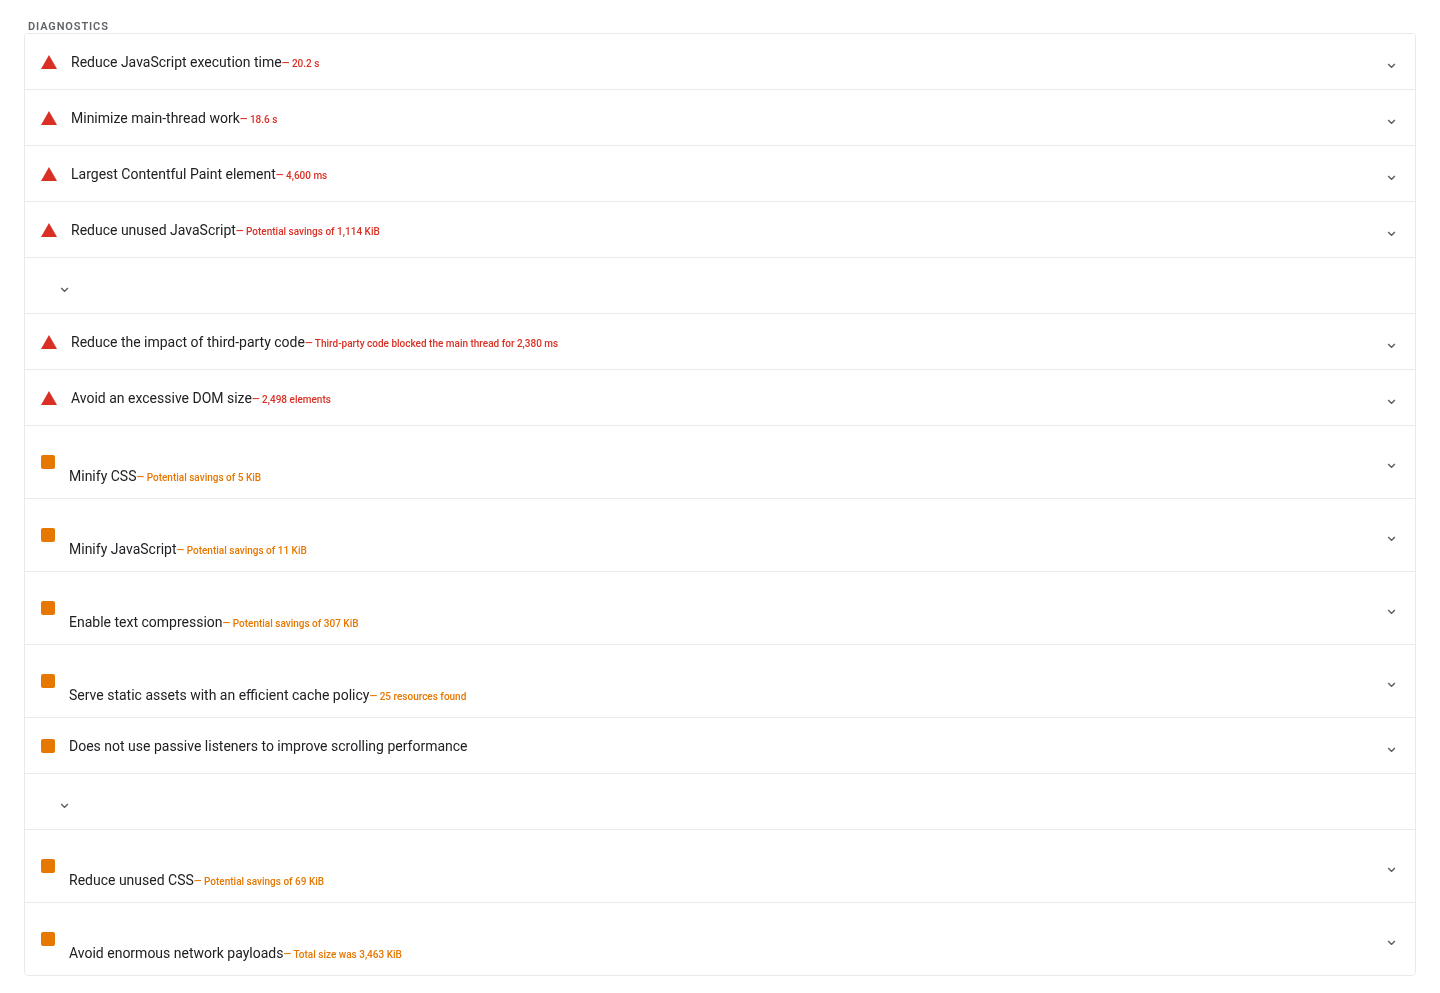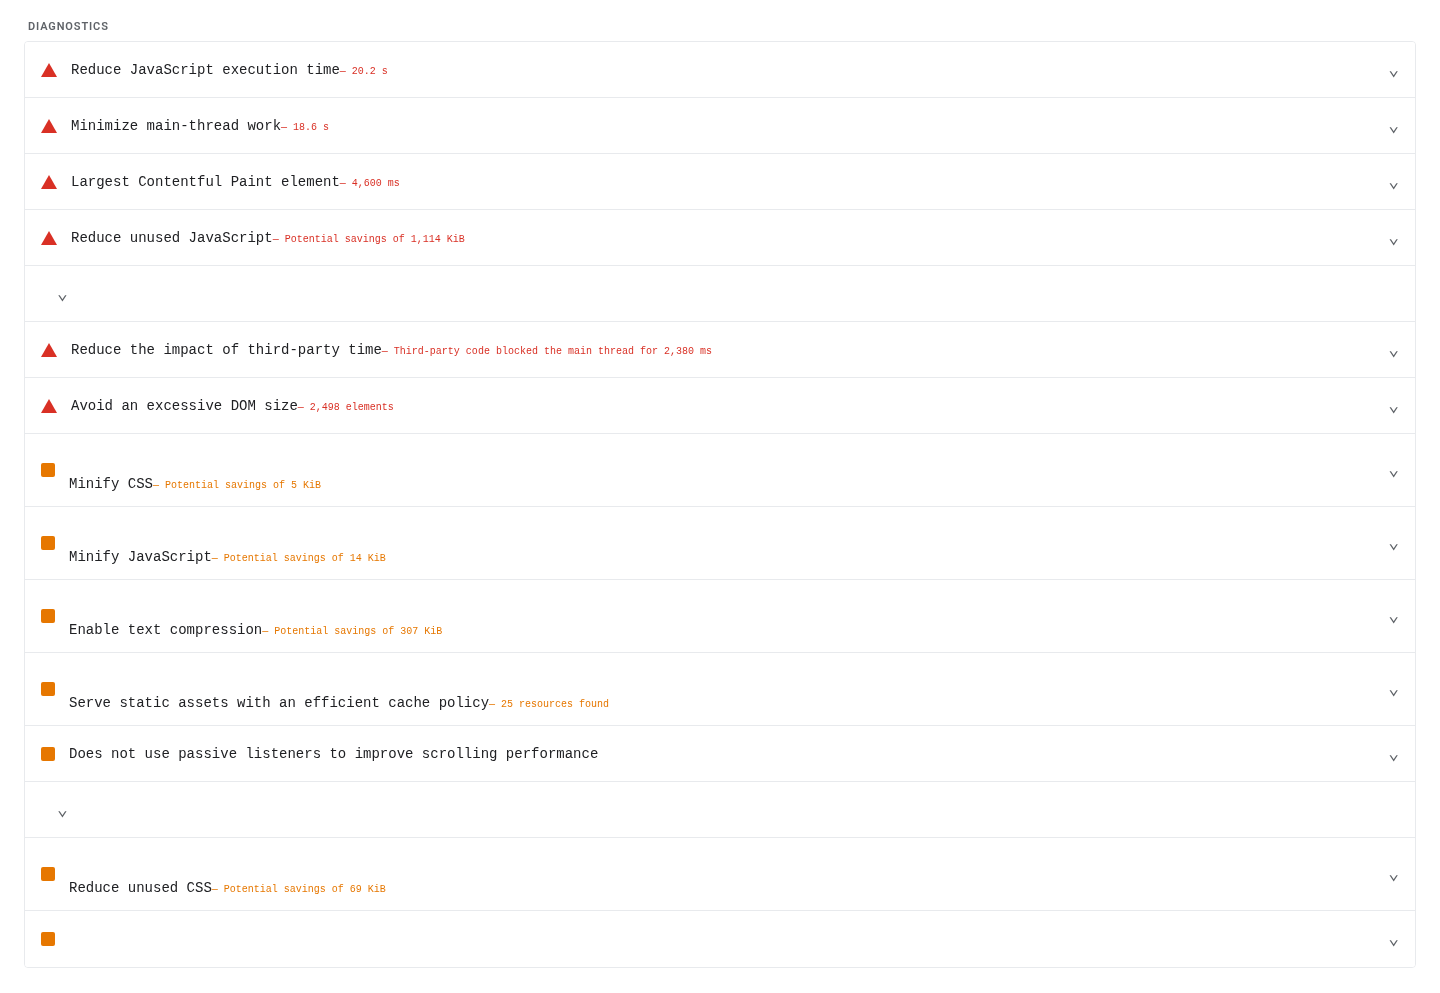--- a/index.html
+++ b/index.html
@@ -20,29 +20,27 @@
       padding: 20px 24px 20px 24px;
       max-width: 1440px;
     }
 
     .section-title {
       font-size: 11px;
       font-weight: 600;
       letter-spacing: 0.08em;
       color: #5f6368;
       text-transform: uppercase;
-      margin-bottom: 8px;
       padding: 0 4px;
     }
 
     .audit-list {
       border: 1px solid #e8eaed;
       border-radius: 4px;
       overflow: hidden;
-      font-family: Liberation Mono, monospace;
     }
 
     .audit-item {
       display: flex;
       align-items: center;
       justify-content: space-between;
       padding: 14px 16px;
       border-bottom: 1px solid #e8eaed;
       background: #ffffff;
       cursor: pointer;
@@ -176,21 +174,21 @@
       </div>
       <div class="audit-item">
         <span class="chevron" style="font-size: 18px; line-height: 1;">⌄</span>
       </div>
       <div class="audit-item">
         <div class="audit-left">
           <div class="icon-triangle">
             <div class="triangle-red"></div>
           </div>
           <div class="audit-text-row">
-            <span class="audit-label">Reduce the impact of third-party time</span>
+            <span class="audit-label">Reduce the impact of third-party code</span>
             <span class="audit-detail detail-red"> — Third-party code blocked the main thread for 2,380 ms</span>
           </div>
         </div>
         <span class="chevron" style="font-size: 18px; line-height: 1;">⌄</span>
       </div>
       <div class="audit-item">
         <div class="audit-left">
           <div class="icon-triangle">
             <div class="triangle-red"></div>
           </div>
@@ -213,21 +211,21 @@
         </div>
         <span class="chevron" style="font-size: 18px; line-height: 1;">⌄</span>
       </div>
       <div class="audit-item">
         <div class="audit-left">
           <div>
             <div class="square-orange"></div>
           </div>
           <div class="audit-text-row">
             <span class="audit-label">Minify JavaScript</span>
-            <span class="audit-detail detail-orange"> — Potential savings of 14 KiB</span>
+            <span class="audit-detail detail-orange"> — Potential savings of 11 KiB</span>
           </div>
         </div>
         <span class="chevron" style="font-size: 18px; line-height: 1;">⌄</span>
       </div>
       <div class="audit-item">
         <div class="audit-left">
           <div>
             <div class="square-orange"></div>
           </div>
           <div class="audit-text-row">
@@ -273,17 +271,21 @@
             <span class="audit-detail detail-orange"> — Potential savings of 69 KiB</span>
           </div>
         </div>
         <span class="chevron" style="font-size: 18px; line-height: 1;">⌄</span>
       </div>
       <div class="audit-item">
         <div class="audit-left">
           <div>
             <div class="square-orange"></div>
           </div>
+          <div class="audit-text-row">
+            <span class="audit-label">Avoid enormous network payloads</span>
+            <span class="audit-detail detail-orange"> — Total size was 3,463 KiB</span>
+          </div>
         </div>
         <span class="chevron" style="font-size: 18px; line-height: 1;">⌄</span>
       </div>
     </div>
 </div>
 
 </body></html>

